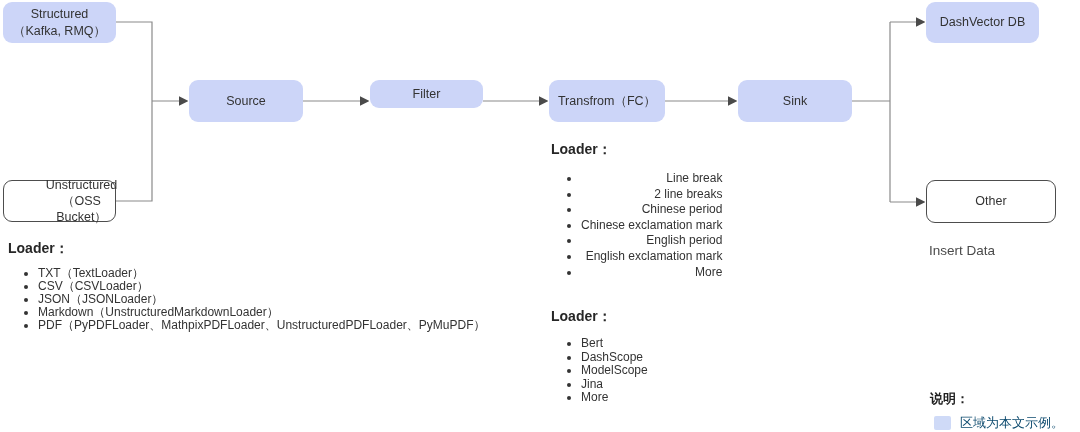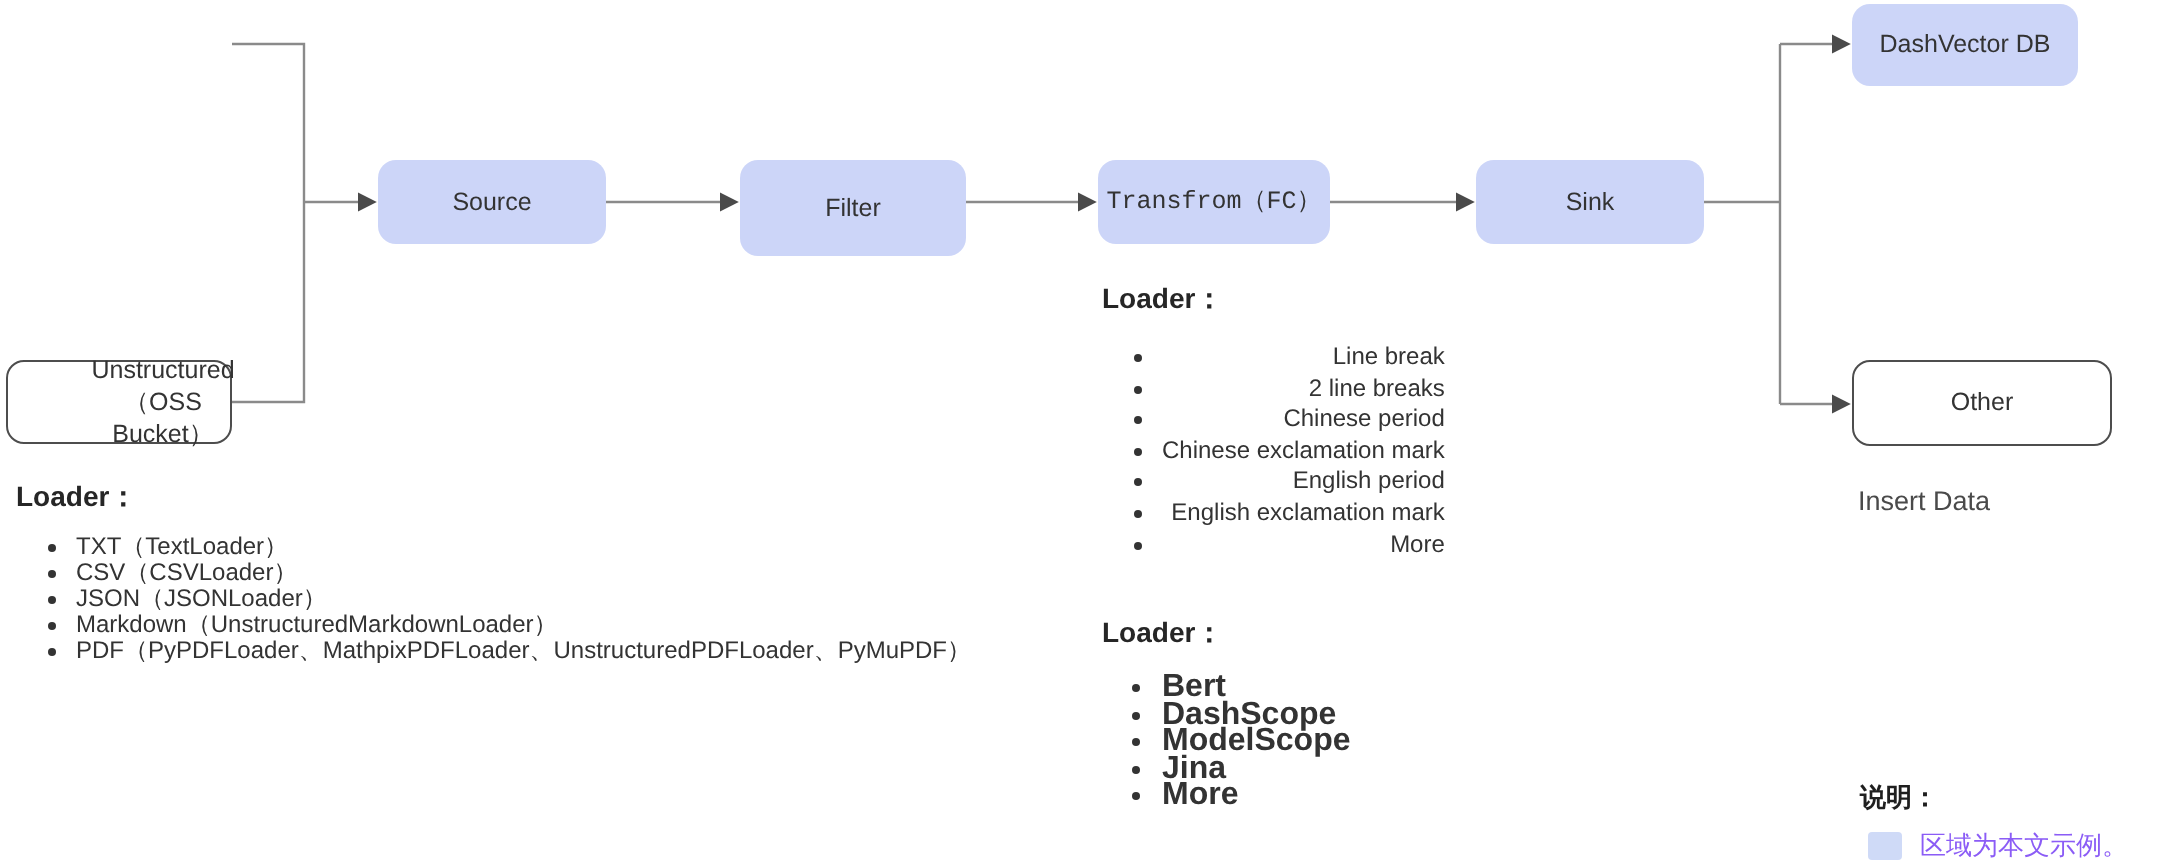--- a/index.html
+++ b/index.html
@@ -29,51 +29,51 @@
     line-height: 1.3;
     white-space: pre-line;
     box-sizing: border-box;
   }
   .node-filled { background: #ccd5f8; }
   .node-outline { background: #ffffff; border: 1.5px solid #4d4d4d; }
 
   .n-structured   { left: 3px;   top: 2px;   width: 113px; height: 41px; }
   .n-unstructured { left: 3px;   top: 180px; width: 113px; height: 42px; padding-left: 44px; }
   .n-source       { left: 189px; top: 80px;  width: 114px; height: 42px; }
-  .n-filter       { left: 370px; top: 80px;  width: 113px; height: 48px; }
-  .n-transform    { left: 549px; top: 80px;  width: 116px; height: 42px; font-family: Liberation Mono, monospace; }
+  .n-filter       { left: 370px; top: 80px;  width: 113px; height: 28px; }
+  .n-transform    { left: 549px; top: 80px;  width: 116px; height: 42px; }
   .n-sink         { left: 738px; top: 80px;  width: 114px; height: 42px; }
   .n-dashvector   { left: 926px; top: 2px;   width: 113px; height: 41px; }
   .n-other        { left: 926px; top: 180px; width: 130px; height: 43px; }
 
   .text-block { position: absolute; color: #333333; }
   .heading { font-weight: bold; font-size: 14px; color: #262626; }
   .text-block ul { margin: 0; color: #333333; }
   .text-block li { padding: 0; }
 
   .loader-sources { left: 8px; top: 240px; }
   .loader-sources ul { margin-top: 9px; padding-left: 30px; font-size: 12px; line-height: 13px; }
 
   .loader-splitters { left: 551px; top: 141px; }
   .loader-splitters ul { margin-top: 12px; padding-left: 30px; font-size: 12px; line-height: 15.6px; text-align: right; }
 
   .loader-embeddings { left: 551px; top: 308px; }
-  .loader-embeddings ul { margin-top: 11px; padding-left: 30px; font-size: 16px; line-height: 13.5px; font-weight: bold; }
+  .loader-embeddings ul { margin-top: 11px; padding-left: 30px; font-size: 12px; line-height: 13.5px; }
 
   .insert-data {
     position: absolute;
     left: 929px; top: 243px;
     font-size: 13.5px;
     color: #4a4a4a;
   }
   .legend { position: absolute; left: 930px; top: 390px; }
   .legend-title { font-weight: bold; font-size: 13px; color: #1f1f1f; }
   .legend-row { display: flex; align-items: center; gap: 9px; margin-top: 6px; margin-left: 4px; }
   .legend-swatch { width: 17px; height: 14px; background: #cfdaf7; border-radius: 2px; flex: 0 0 auto; }
-  .legend-text { font-size: 13px; color: #8b5cf6; font-family: Liberation Serif, serif; }
+  .legend-text { font-size: 13px; color: #0c4a6e; font-family: Liberation Serif, serif; }
 </style>
 </head>
 <body>
 
 <div class="canvas">
 
   <svg class="connectors" viewBox="0 0 1080 432" xmlns="http://www.w3.org/2000/svg">
     <defs>
       <marker id="arrow" viewBox="0 0 8 8" markerWidth="8" markerHeight="8" refX="6" refY="4" orient="auto">
         <path d="M0,0 L8,4 L0,8 Z" fill="#4a4a4a"></path>
@@ -84,20 +84,22 @@
     <path d="M152,101 H186" fill="none" stroke="#8a8a8a" stroke-width="1.2" marker-end="url(#arrow)"></path>
     <path d="M303,101 H367" fill="none" stroke="#8a8a8a" stroke-width="1.2" marker-end="url(#arrow)"></path>
     <path d="M483,101 H546" fill="none" stroke="#8a8a8a" stroke-width="1.2" marker-end="url(#arrow)"></path>
     <path d="M665,101 H735" fill="none" stroke="#8a8a8a" stroke-width="1.2" marker-end="url(#arrow)"></path>
 
     <path d="M852,101 H890 M890,22 V202" fill="none" stroke="#8a8a8a" stroke-width="1.2"></path>
     <path d="M890,22 H923" fill="none" stroke="#8a8a8a" stroke-width="1.2" marker-end="url(#arrow)"></path>
     <path d="M890,202 H923" fill="none" stroke="#8a8a8a" stroke-width="1.2" marker-end="url(#arrow)"></path>
   </svg>
 
+  <div class="node node-filled n-structured">Structured
+（Kafka, RMQ）</div>
   <div class="node node-outline n-unstructured">Unstructured
 （OSS Bucket）</div>
   <div class="node node-filled n-source">Source</div>
   <div class="node node-filled n-filter">Filter</div>
   <div class="node node-filled n-transform">Transfrom（FC）</div>
   <div class="node node-filled n-sink">Sink</div>
   <div class="node node-filled n-dashvector">DashVector DB</div>
   <div class="node node-outline n-other">Other</div>
 
   <div class="text-block loader-sources">

